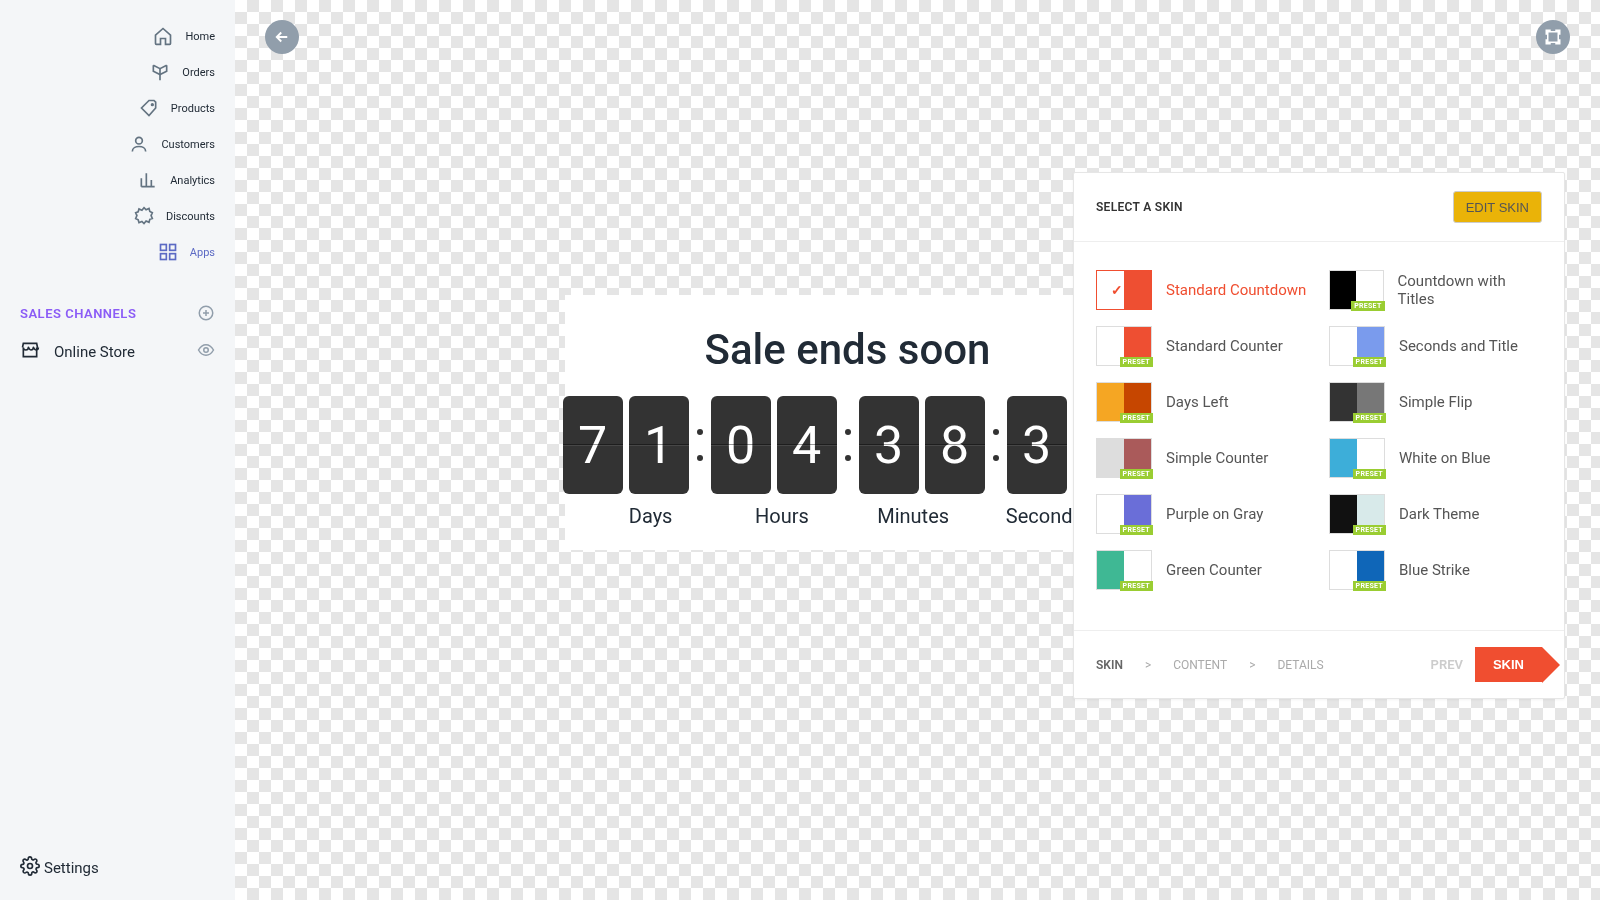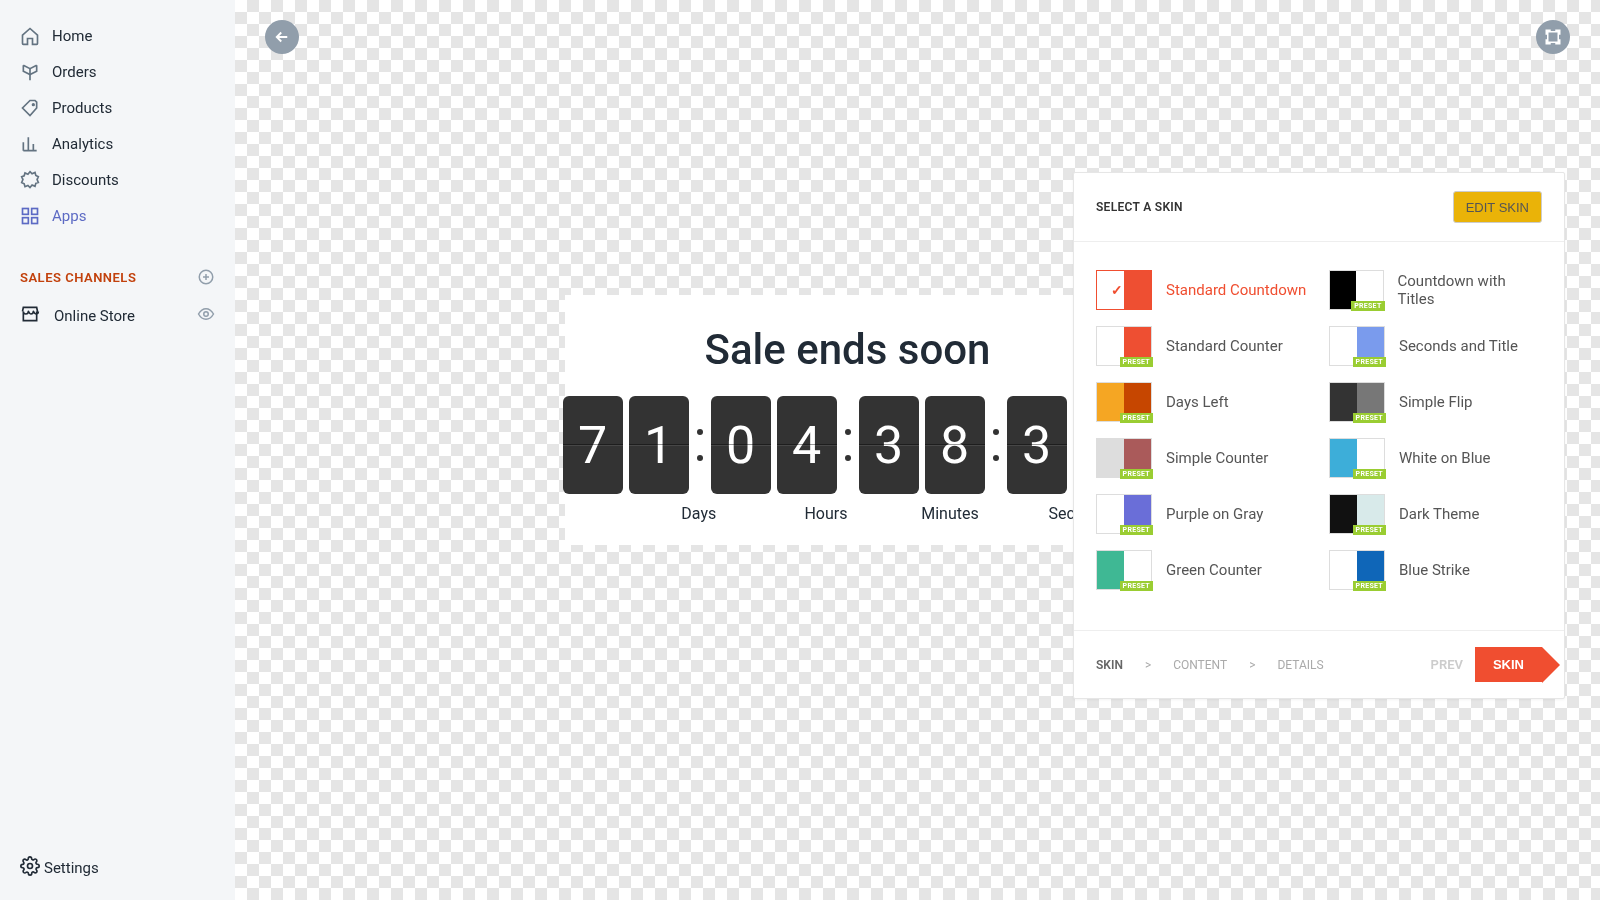--- a/index.html
+++ b/index.html
@@ -1,24 +1,24 @@
 <!DOCTYPE html>
 <html><head>
 <meta charset="utf-8">
 <style>
 * { box-sizing: border-box; margin: 0; padding: 0; }
 body { font-family: -apple-system, BlinkMacSystemFont, "Segoe UI", Roboto, sans-serif; width: 1600px; height: 900px; overflow: hidden; background: #f4f6f8; display: flex; }
 
 
 .sidebar { width: 235px; background: #f4f6f8; display: flex; flex-direction: column; padding-top: 18px; }
-.nav-item { display: flex; align-items: center; gap: 12px; padding: 8px 20px; color: #212b36; font-size: 15px; cursor: pointer; }
+.nav-item { display: flex; align-items: center; gap: 12px; padding: 8px 20px; color: #212b36; font-size: 11px; cursor: pointer; justify-content: flex-end; }
 .nav-item.active { color: #5c6ac4; }
 .nav-item .icon { width: 20px; height: 20px; display: flex; align-items: center; justify-content: center; color: #637381; }
 .nav-item.active .icon { color: #5c6ac4; }
-.sales-header { display: flex; align-items: center; justify-content: space-between; padding: 10px 20px 10px 20px; margin-top: 24px; color: #c2410c; font-size: 13px; font-weight: 600; letter-spacing: 0.5px; }
+.sales-header { display: flex; align-items: center; justify-content: space-between; padding: 10px 20px 10px 20px; margin-top: 24px; color: #8b5cf6; font-size: 13px; font-weight: 600; letter-spacing: 0.5px; }
 .sales-header .add-icon { width: 18px; height: 18px; color: #919eab; cursor: pointer; }
 .channel-item { display: flex; align-items: center; gap: 14px; padding: 8px 20px; color: #212b36; font-size: 15px; cursor: pointer; }
 .channel-item .eye { margin-left: auto; color: #919eab; }
 .spacer { flex: 1; }
 .settings-item { display: flex; align-items: center; gap: 4px; padding: 20px; color: #212b36; font-size: 15px; cursor: pointer; }
 
 
 .main { flex: 1; display: flex; flex-direction: column; }
 
 
@@ -46,21 +46,21 @@
 .preview { position: absolute; top: 295px; left: 330px; width: 565px; background: #fff; padding: 30px 20px 22px; }
 .preview h1 { text-align: center; font-size: 42px; font-weight: 500; color: #212b36; margin-bottom: 22px; }
 .flip-row { display: flex; justify-content: center; gap: 6px; align-items: center; }
 .flip-group { display: flex; gap: 6px; }
 .flip-card { width: 60px; height: 98px; background: #333; color: #fff; border-radius: 6px; display: flex; align-items: center; justify-content: center; font-size: 52px; font-weight: 400; position: relative; }
 .flip-card::after { content: ""; position: absolute; left: 0; right: 0; top: 50%; height: 1px; background: rgba(255,255,255,0.1); }
 .flip-card::before { content: ""; position: absolute; left: 0; right: 0; top: 50%; height: 1px; background: rgba(0,0,0,0.4); transform: translateY(-1px); }
 .colon { display: flex; flex-direction: column; gap: 20px; padding: 0 2px; }
 .colon span { width: 6px; height: 6px; background: #333; border-radius: 50%; }
 .labels { display: flex; justify-content: center; margin-top: 10px; }
-.labels span { width: 144px; text-align: right; font-size: 16px; color: #212b36; }
+.labels span { width: 144px; text-align: center; font-size: 20px; color: #212b36; }
 
 
 .panel { position: absolute; top: 172px; right: 35px; width: 492px; background: #fff; border: 1px solid #e6e6e6; border-radius: 2px; box-shadow: 0 1px 3px rgba(0,0,0,0.05); }
 .panel-header { display: flex; align-items: center; justify-content: space-between; padding: 18px 22px; }
 .panel-header h3 { font-size: 12px; font-weight: 600; color: #333; letter-spacing: 0.3px; }
 .edit-skin-btn { height: 32px; padding: 0 12px; font-size: 13px; color: #555; background: #eab308; border: 1px solid #ccc; border-radius: 3px; cursor: pointer; }
 .panel-divider { height: 1px; background: #eee; margin: 0; }
 .skin-grid { display: grid; grid-template-columns: 1fr 1fr; gap: 16px 20px; padding: 28px 22px 40px; }
 .skin-item { display: flex; align-items: center; gap: 14px; cursor: pointer; }
 .swatch { width: 56px; height: 40px; border: 1px solid #ddd; display: flex; position: relative; }
@@ -107,20 +107,29 @@
         <svg width="20" height="20" viewBox="0 0 24 24" fill="none" stroke="currentColor" stroke-width="2">
           <path d="M20 12l-8 9-9-9 9-9h6l2 2z"></path>
           <circle cx="16" cy="8" r="1"></circle>
         </svg>
       </span>
     <span>Products</span>
   </div>
   <div class="nav-item">
     <span class="icon">
         <svg width="20" height="20" viewBox="0 0 24 24" fill="none" stroke="currentColor" stroke-width="2">
+          <circle cx="12" cy="8" r="4"></circle>
+          <path d="M4 21c0-4 4-6 8-6s8 2 8 6"></path>
+        </svg>
+      </span>
+    <span>Customers</span>
+  </div>
+  <div class="nav-item">
+    <span class="icon">
+        <svg width="20" height="20" viewBox="0 0 24 24" fill="none" stroke="currentColor" stroke-width="2">
           <path d="M4 20V10M10 20V4M16 20v-8M4 20h16"></path>
         </svg>
       </span>
     <span>Analytics</span>
   </div>
   <div class="nav-item">
     <span class="icon">
         <svg width="20" height="20" viewBox="0 0 24 24" fill="none" stroke="currentColor" stroke-width="2">
           <path d="M12 2l2.5 2.5L18 3l1 3.5L22 8l-1.5 3.5L22 15l-3 1-1 3.5-3.5-1.5L12 21l-2.5-2.5L6 20l-1-3.5L2 15l1.5-3.5L2 8l3-1 1-3.5 3.5 1.5z"></path>
         </svg>

